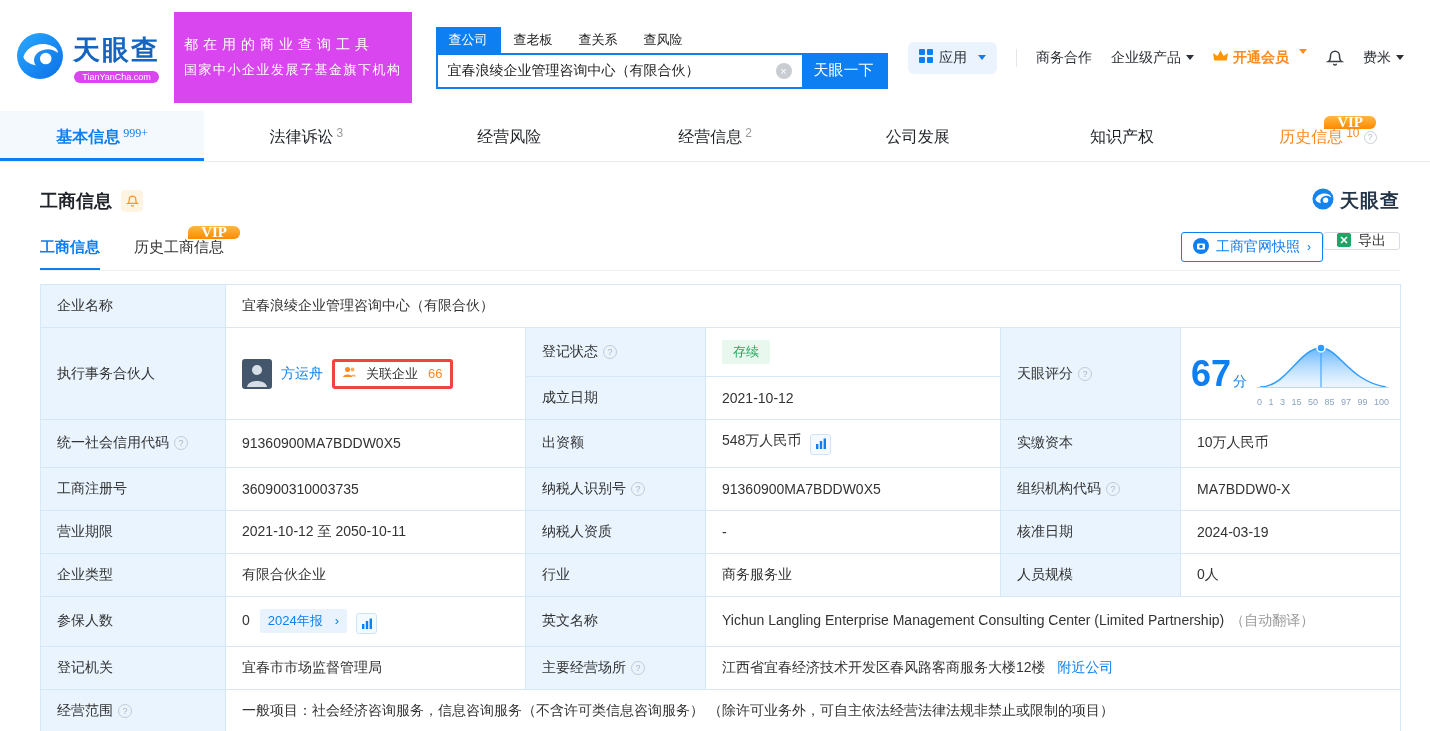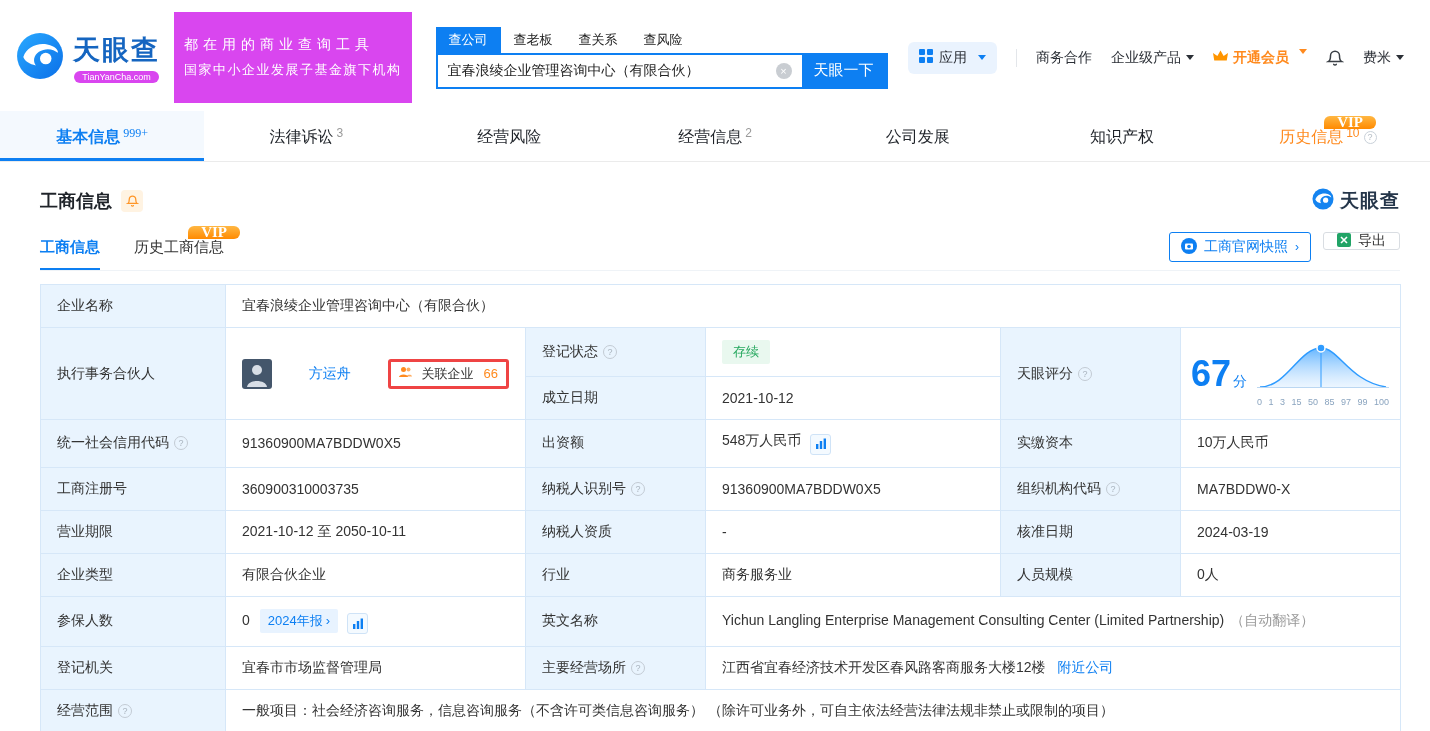--- a/index.html
+++ b/index.html
@@ -59,53 +59,53 @@
   .bell-badge { width: 22px; height: 22px; background: #FFF3E2; border-radius: 4px; display: inline-flex;
     align-items: center; justify-content: center; cursor: pointer; }
   .watermark { display: flex; align-items: center; gap: 6px; }
   .watermark-text { font-size: 19px; font-weight: bold; color: #25364A; letter-spacing: 1px; }
 
   .subtab-row { margin-top: 18px; display: flex; align-items: flex-end; justify-content: space-between; border-bottom: 1px solid #EFF3F7; }
   .subtabs { display: flex; gap: 34px; }
   .subtab { font-size: 15px; color: #333; padding-bottom: 11px; cursor: pointer; position: relative; }
   .subtab.active { color: #0D7FF2; font-weight: bold; border-bottom: 2px solid #0D7FF2; }
   .subtab-vip { position: absolute; top: -12px; right: -16px; }
-  .subtab-actions { display: flex; gap: 12px; padding-bottom: 8px; }
+  .subtab-actions { display: flex; padding-bottom: 8px; }
   .btn-snapshot { display: inline-flex; align-items: center; gap: 7px; border: 1px solid #0D7FF2; color: #0D7FF2;
     background: #fff; border-radius: 3px; height: 30px; padding: 0 11px; font-size: 14px; cursor: pointer; font-family: inherit; }
   .btn-snapshot .arr { font-size: 12px; }
   .btn-export { display: inline-flex; align-items: center; gap: 7px; border: 1px solid #D9DDE2; color: #333;
     background: #fff; border-radius: 3px; height: 18px; padding: 0 13px; font-size: 14px; cursor: pointer; font-family: inherit; }
 
   
   table.info { width: 100%; border-collapse: collapse; margin-top: 13px; font-size: 14px; table-layout: fixed; }
   .info td { border: 1px solid #D6E7F8; padding: 12px 16px; vertical-align: middle; background: #fff; word-break: break-word; }
   .info td.lbl { background: #E9F4FE; color: #333; }
   .help { display: inline-flex; width: 14px; height: 14px; border: 1px solid #C3CBD4; border-radius: 50%;
     color: #AAB4BE; font-size: 9px; align-items: center; justify-content: center; margin-left: 5px; vertical-align: 1px; cursor: pointer; }
 
   .status-badge { display: inline-block; background: #E9F8EF; color: #27A85F; font-size: 13px; padding: 3px 11px; border-radius: 2px; }
 
-  .partner { display: flex; align-items: center; gap: 9px; justify-content: space-between; }
+  .partner { display: flex; align-items: center; gap: 9px; }
   .avatar { display: inline-flex; cursor: pointer; }
   .p-name { color: #0D7FF2; cursor: pointer; text-decoration: none; }
   .related-box { display: inline-flex; align-items: center; gap: 10px; border: 3px solid #ef4444; border-radius: 3px;
     padding: 3px 8px; font-size: 13px; cursor: pointer; color: #333; }
   .rel-count { color: #FF8A1E; }
 
   .score-cell-inner { display: flex; align-items: center; gap: 10px; }
   .score-num { color: #0D7FF2; white-space: nowrap; }
   .score-value { font-size: 36px; font-weight: bold; }
   .score-unit { font-size: 14px; margin-left: 2px; }
   .score-chart { width: 132px; }
   .ticks { display: flex; justify-content: space-between; font-size: 9px; color: #8AA4BF; margin-top: 1px; }
 
   .icon-box { display: inline-flex; align-items: center; justify-content: center; width: 21px; height: 21px;
     border: 1px solid #CFE3F7; background: #F4FAFF; border-radius: 3px; margin-left: 9px; vertical-align: -5px; cursor: pointer; }
-  .report-badge { display: inline-flex; align-items: center; gap: 3px; background: #E8F3FF; color: #0D7FF2;
+  .report-badge { display: inline-flex; align-items: center; gap: 12px; background: #E8F3FF; color: #0D7FF2;
     font-size: 13px; padding: 3px 8px; border-radius: 2px; margin-left: 10px; cursor: pointer; }
   .auto-note { color: #999; margin-left: 6px; }
   .near-link { color: #0D7FF2; margin-left: 12px; cursor: pointer; text-decoration: none; }
 </style>
 </head>
 <body>
 
 <header class="topbar">
   <div class="logo">
     <span>

